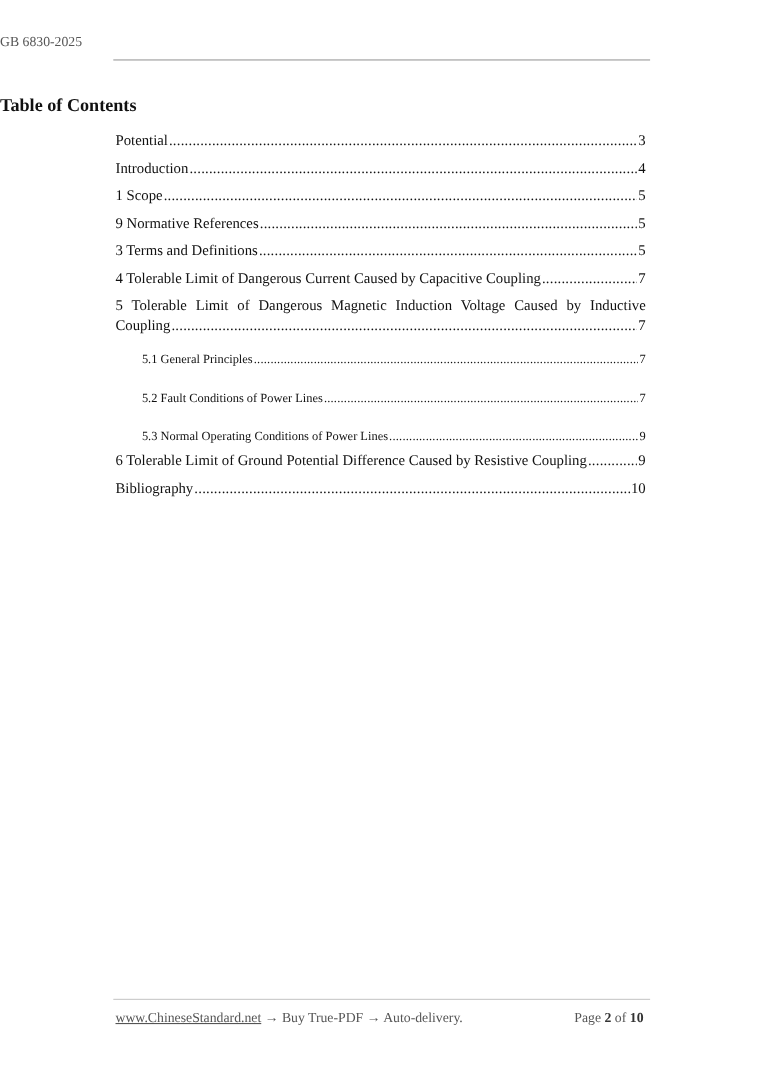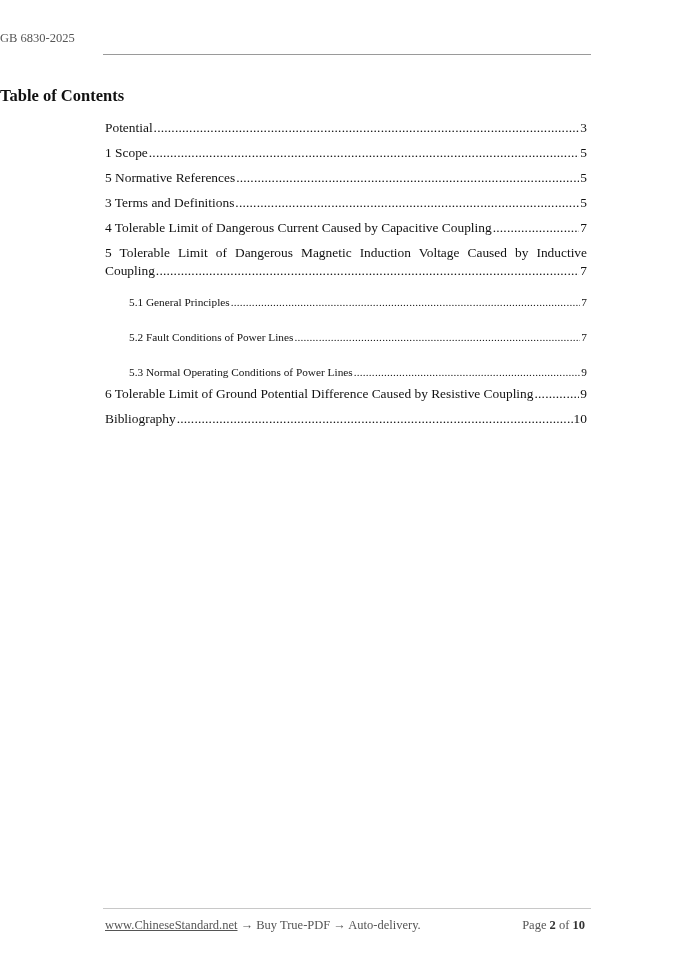--- a/index.html
+++ b/index.html
@@ -37,26 +37,31 @@
 
 <div class="toc-title">Table of Contents</div>
 
 <div class="toc">
   <div class="entry">
     <span class="label">Potential</span>
       <span class="dots"></span>
       <span class="page">3</span>
   </div>
   <div class="entry">
+    <span class="label">Introduction</span>
+      <span class="dots"></span>
+      <span class="page">4</span>
+  </div>
+  <div class="entry">
     <span class="label">1 Scope</span>
       <span class="dots"></span>
       <span class="page">5</span>
   </div>
   <div class="entry">
-    <span class="label">5 Normative References</span>
+    <span class="label">9 Normative References</span>
       <span class="dots"></span>
       <span class="page">5</span>
   </div>
   <div class="entry">
     <span class="label">3 Terms and Definitions</span>
       <span class="dots"></span>
       <span class="page">5</span>
   </div>
   <div class="entry">
     <span class="label">4 Tolerable Limit of Dangerous Current Caused by Capacitive Coupling</span>

